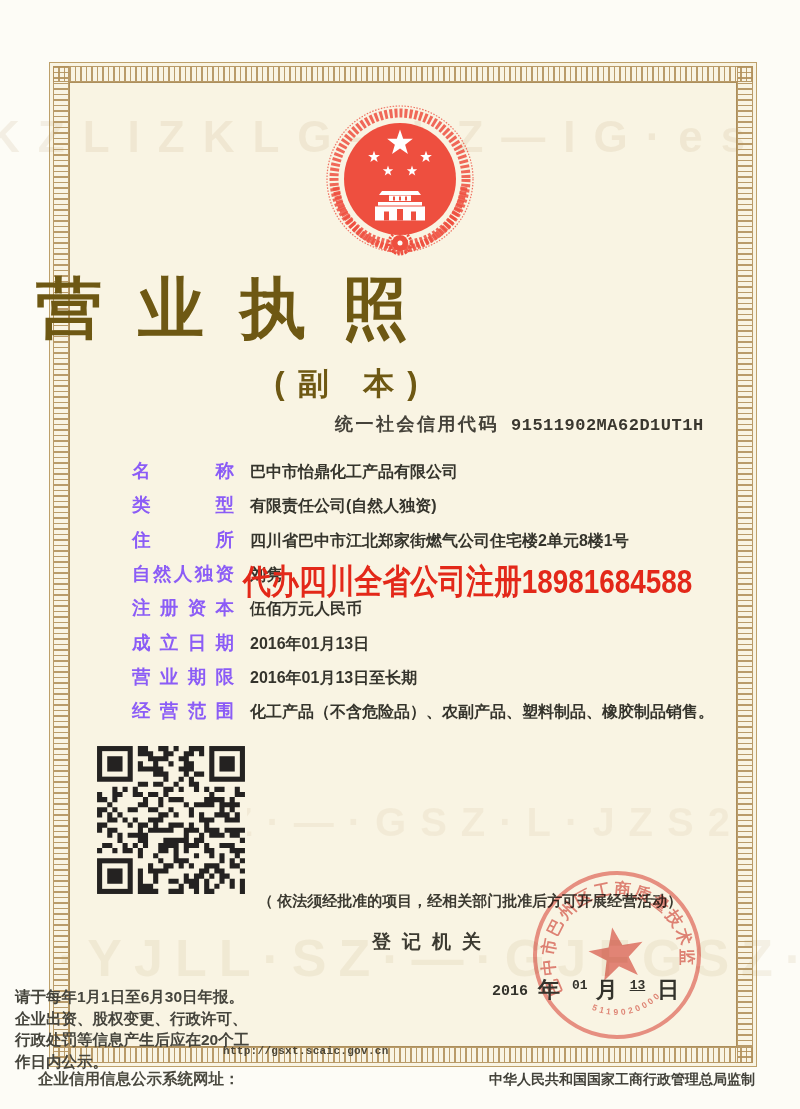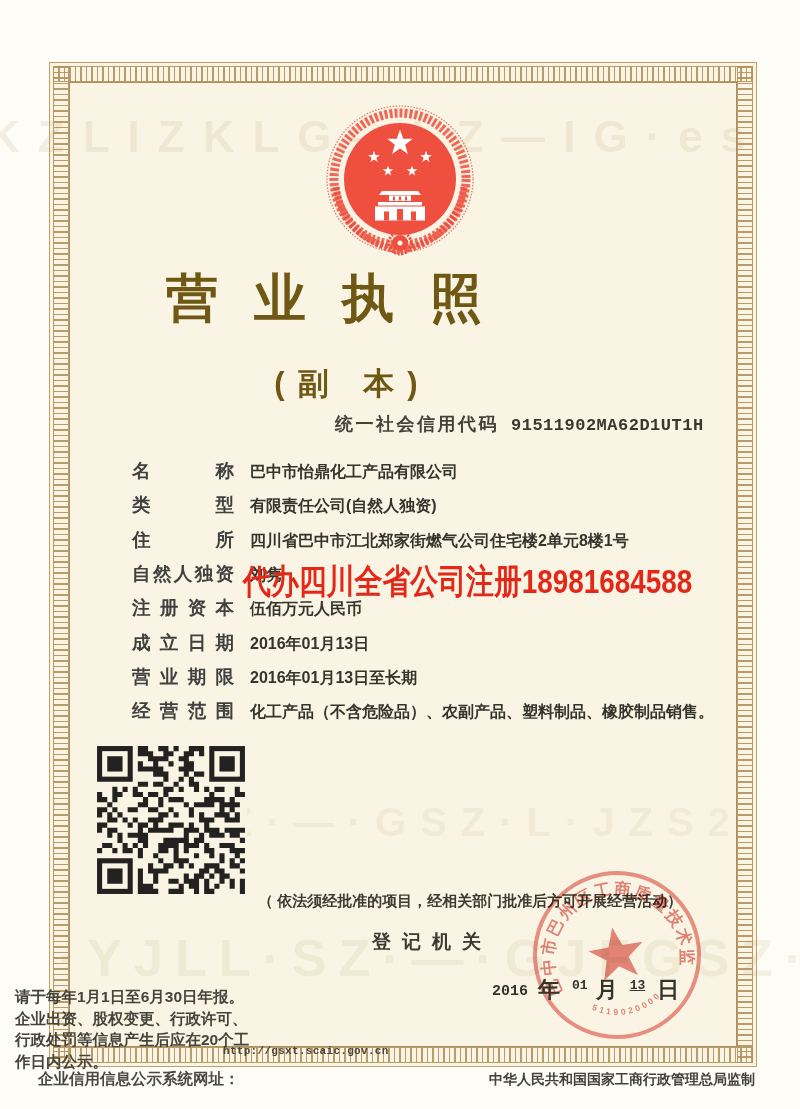--- a/index.html
+++ b/index.html
@@ -18,33 +18,33 @@
   .band-left{left:3px;}.band-right{right:3px;}
 
   
   .bgmark{position:absolute;color:#b1935e;font-weight:700;white-space:nowrap;z-index:1;}
   .bgmark.m1{left:-12px;top:112px;font-size:44px;letter-spacing:18px;opacity:.12;}
   .bgmark.m2{left:228px;top:800px;font-size:40px;letter-spacing:14px;opacity:.09;}
   .bgmark.m3{left:58px;top:928px;font-size:52px;letter-spacing:12px;opacity:.11;}
 
   .emblem{position:absolute;left:318px;top:103px;z-index:2;}
 
-  .title{position:absolute;left:0;top:264px;width:648px;text-align:center;font-size:52px;font-weight:900;
+  .title{position:absolute;left:0;top:264px;width:648px;font-size:66px;font-weight:900;
     color:#6e5813;letter-spacing:36px;text-indent:36px;z-index:2;}
   .subtitle{position:absolute;left:0;top:363px;width:692px;text-align:center;font-size:31px;font-weight:700;
     color:#6e5813;letter-spacing:13px;text-indent:13px;z-index:2;}
 
   .codeline{position:absolute;left:335px;top:412px;z-index:2;white-space:nowrap;text-align:center;}
   .codeline .lbl{font-size:18px;letter-spacing:2.5px;font-weight:700;color:#45423a;}
   .codeline .code{font-family:"Liberation Mono","DejaVu Sans Mono",monospace;font-size:17px;font-weight:700;
     color:#3a372f;margin-left:12px;letter-spacing:.5px;}
 
   .fields{position:absolute;left:132px;top:458px;z-index:2;}
   .frow{display:flex;align-items:baseline;height:34.35px;}
-  .flabel{width:102px;font-size:18.5px;font-weight:700;color:#404040;text-align:justify;text-align-last:justify;line-height:26px;}
+  .flabel{width:102px;font-size:18.5px;font-weight:700;color:#8b5cf6;text-align:justify;text-align-last:justify;line-height:26px;}
   .fvalue{margin-left:16px;font-size:16px;font-weight:700;color:#35342c;line-height:26px;white-space:nowrap;}
 
   .ad-overlay{position:absolute;left:243px;top:559px;font-size:34px;font-weight:600;color:#e32819;
     white-space:nowrap;transform:scaleX(.82);transform-origin:left top;z-index:6;}
 
   .qr{position:absolute;left:95px;top:744px;z-index:2;}
 
   .approval{position:absolute;left:258px;top:892px;font-size:15px;font-weight:700;color:#3c3a31;z-index:2;white-space:nowrap;}
   .registrar{position:absolute;left:372px;top:929px;font-size:19px;font-weight:700;color:#3c3a31;letter-spacing:11px;z-index:2;}
 

